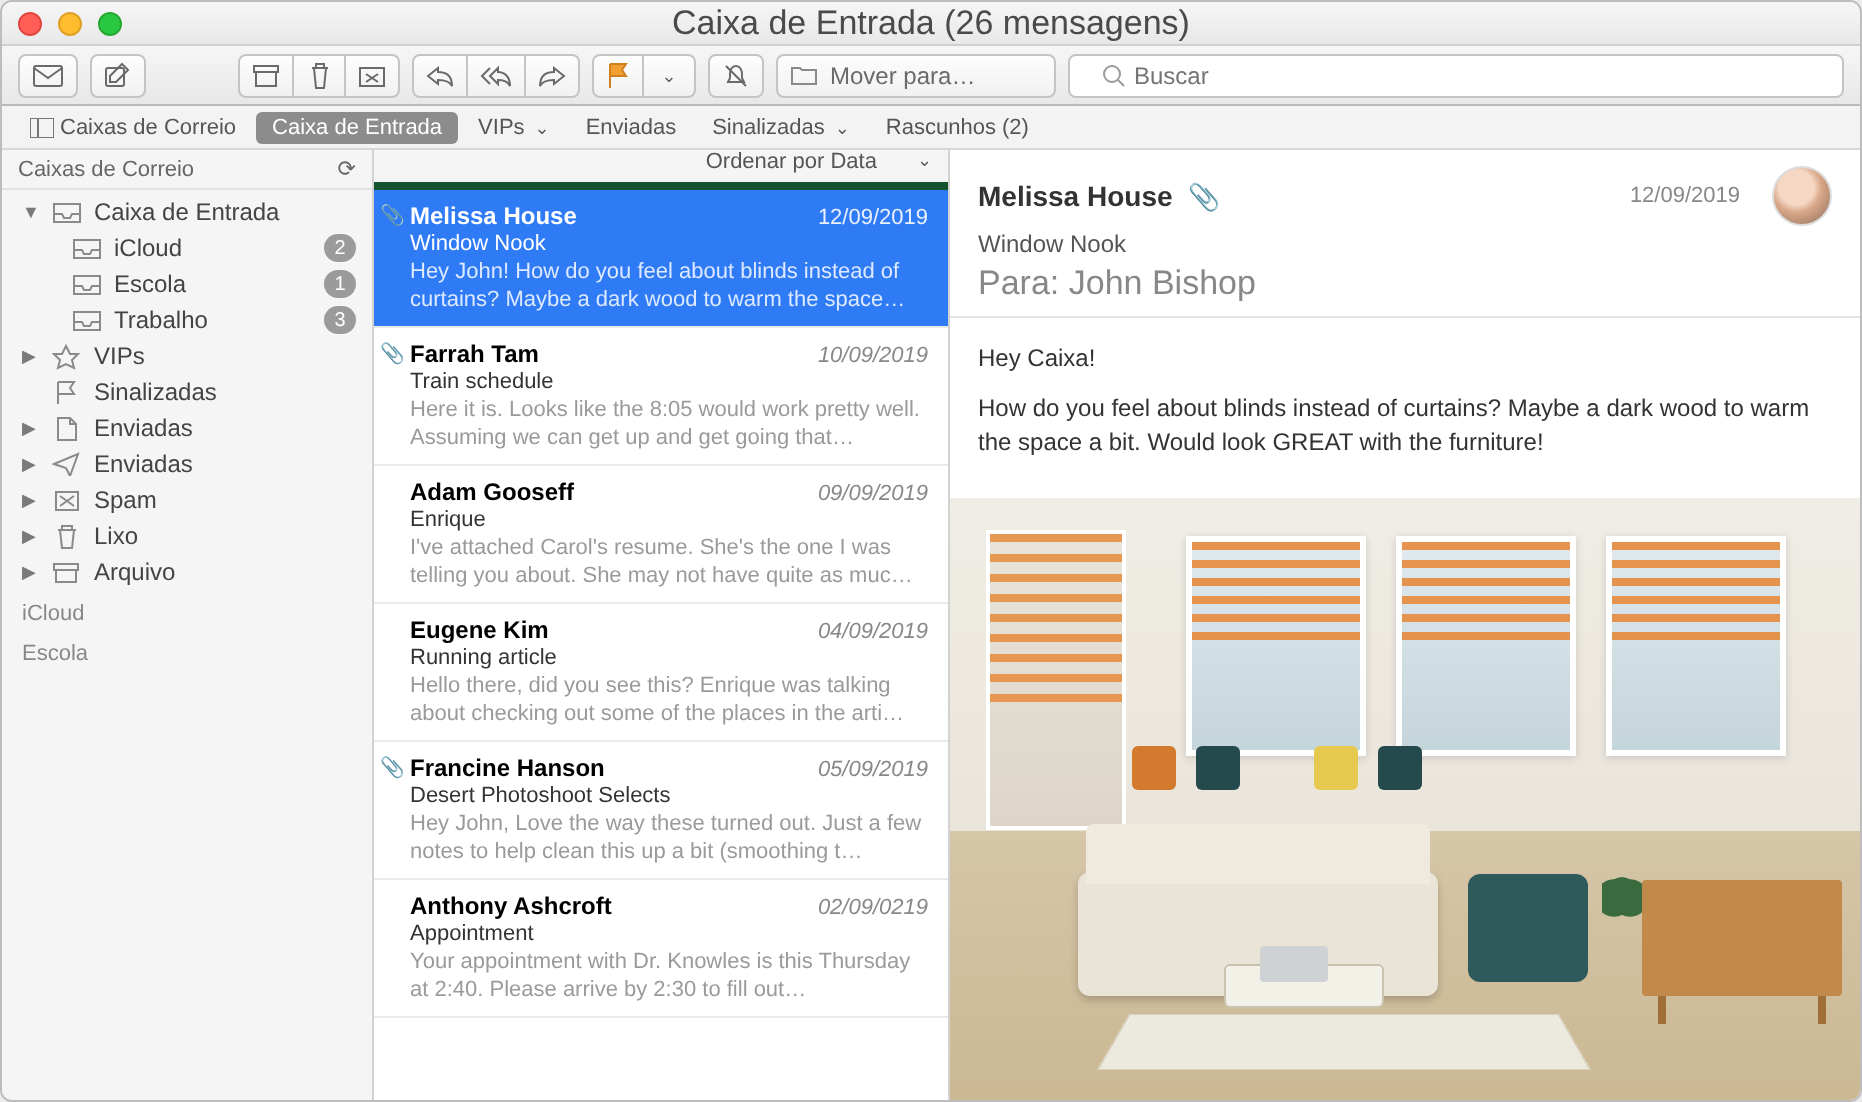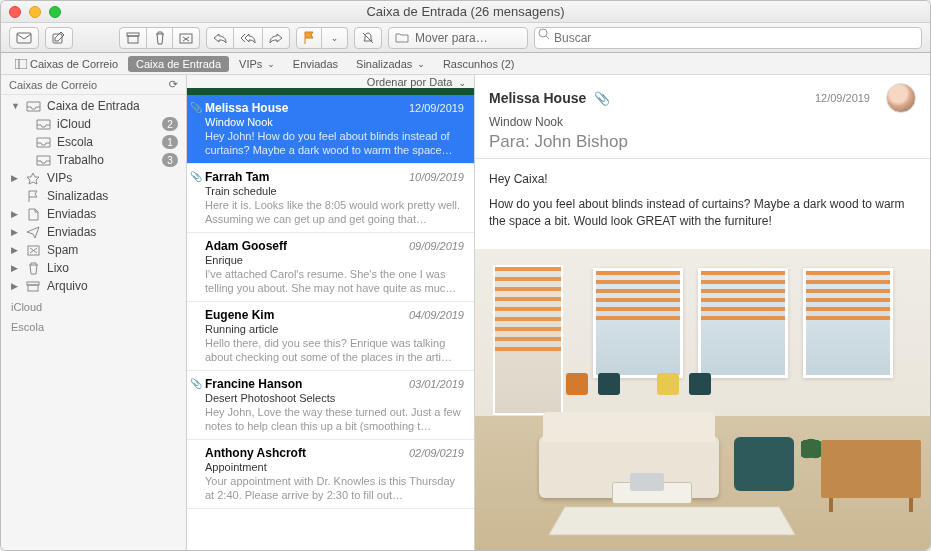--- a/index.html
+++ b/index.html
@@ -5,32 +5,32 @@
 * { margin: 0; padding: 0; box-sizing: border-box; font-family: -apple-system, BlinkMacSystemFont, "Helvetica Neue", sans-serif; }
 body { width: 931px; height: 551px; background: #ececec; overflow: hidden; border: 1px solid #bdbdbd; border-radius: 6px; }
 
 
 .titlebar { height: 22px; display: flex; align-items: center; padding: 0 8px; background: linear-gradient(#f6f6f6, #e8e8e8); border-bottom: 1px solid #d0d0d0; position: relative; }
 .traffic { display: flex; gap: 8px; }
 .traffic span { width: 12px; height: 12px; border-radius: 50%; display: inline-block; }
 .traffic .r { background: #ff5f57; border: 0.5px solid #e24640; }
 .traffic .y { background: #febc2e; border: 0.5px solid #dfa023; }
 .traffic .g { background: #28c840; border: 0.5px solid #26a932; }
-.title { position: absolute; left: 0; right: 0; text-align: center; font-size: 13px; color: #4a4a4a; pointer-events: none; }
+.title { position: absolute; left: 0; right: 0; text-align: center; font-size: 17px; color: #4a4a4a; pointer-events: none; }
 
 
 .toolbar { height: 30px; display: flex; align-items: center; padding: 0 8px; gap: 6px; background: linear-gradient(#f6f6f6, #e8e8e8); border-bottom: 1px solid #b9b9b9; }
 .tb-group { display: flex; }
 .tb-btn { height: 22px; min-width: 26px; padding: 0 6px; background: linear-gradient(#fdfdfd, #f1f1f1); border: 1px solid #c4c4c4; display: flex; align-items: center; justify-content: center; font-size: 12px; color: #5a5a5a; cursor: default; }
 .tb-group .tb-btn:first-child { border-radius: 4px 0 0 4px; }
 .tb-group .tb-btn:last-child { border-radius: 0 4px 4px 0; }
 .tb-group .tb-btn:not(:first-child) { border-left: none; }
 .tb-btn.solo { border-radius: 4px; }
 .tb-select { flex: 0 0 140px; height: 22px; background: linear-gradient(#fdfdfd,#f1f1f1); border: 1px solid #c4c4c4; border-radius: 4px; display: flex; align-items: center; padding: 0 6px; font-size: 12px; color: #6a6a6a; gap: 6px; }
-.search { flex: 1; height: 22px; background: #fff; border: 1px solid #c4c4c4; border-radius: 4px; display: flex; padding: 0 3px; gap: 4px; color: #999; font-size: 12px; }
+.search { flex: 1; height: 22px; background: #fff; border: 1px solid #c4c4c4; border-radius: 4px; display: flex; align-items: center; padding: 0 16px; gap: 4px; color: #999; font-size: 12px; }
 .search input { border: none; outline: none; flex: 1; font-size: 12px; background: transparent; }
 .spacer { flex: 0 0 4px; }
 
 
 .favbar { height: 22px; background: #f3f3f3; border-bottom: 1px solid #d7d7d7; display: flex; align-items: center; padding: 0 6px; gap: 2px; font-size: 11px; color: #555; }
 .fav-item { padding: 2px 8px; border-radius: 3px; display: flex; align-items: center; gap: 3px; cursor: default; }
 .fav-item.active { background: #8c8c8c; color: #fff; }
 .chev { font-size: 9px; margin-left: 2px; color: inherit; }
 
 
@@ -41,21 +41,21 @@
 .sb-item { display: flex; align-items: center; padding: 2px 8px 2px 10px; gap: 6px; color: #444; cursor: default; }
 .sb-item.nested { padding-left: 34px; }
 .sb-item .tri { width: 8px; font-size: 9px; color: #7a7a7a; }
 .sb-item .ico { width: 16px; height: 14px; display: flex; align-items: center; justify-content: center; color: #7d7d7d; }
 .sb-item .lbl { flex: 1; white-space: nowrap; overflow: hidden; text-overflow: ellipsis; }
 .sb-item .badge { background: #9b9b9b; color: #fff; font-size: 10px; min-width: 16px; height: 14px; border-radius: 8px; display: flex; align-items: center; justify-content: center; padding: 0 5px; }
 .sb-sec { padding: 4px 10px; font-size: 11px; color: #888; }
 
 
 .msglist { width: 288px; background: #fff; border-right: 1px solid #d2d2d2; display: flex; flex-direction: column; }
-.sort-header { height: 20px; background: #f5f5f5; border-bottom: 7px solid #14532d; display: flex; align-items: flex-end; justify-content: flex-end; padding: 0 8px; font-size: 11px; color: #555; gap: 6px; }
+.sort-header { height: 20px; background: #f5f5f5; border-bottom: 4px solid #14532d; display: flex; align-items: flex-start; justify-content: flex-end; padding: 0 8px; font-size: 11px; color: #555; gap: 20px; }
 .msgs { flex: 1; overflow-y: auto; }
 .msg { padding: 6px 10px 6px 18px; border-bottom: 1px solid #eaeaea; font-size: 11px; position: relative; cursor: default; }
 .msg.sel { background: #2f7bf6; color: #fff; }
 .msg .row1 { display: flex; justify-content: space-between; align-items: baseline; }
 .msg .from { font-weight: 600; font-size: 12px; }
 .msg .date { font-size: 11px; }
 .msg.sel .date { color: #e8f0ff; }
 .msg:not(.sel) .date { color: #888; font-style: italic; }
 .msg .subj { font-size: 11px; font-weight: 500; margin-top: 1px; }
 .msg.sel .subj { color: #fff; }
@@ -377,21 +377,21 @@
             <span class="from">Eugene Kim</span>
             <span class="date">04/09/2019</span>
           </div>
           <div class="subj">Running article</div>
           <div class="prev">Hello there, did you see this? Enrique was talking about checking out some of the places in the arti…</div>
         </div>
         <div class="msg">
           <span class="attach">📎</span>
           <div class="row1">
             <span class="from">Francine Hanson</span>
-            <span class="date">03/01/2019</span>
+            <span class="date">05/09/2019</span>
           </div>
           <div class="subj">Desert Photoshoot Selects</div>
           <div class="prev">Hey John, Love the way these turned out. Just a few notes to help clean this up a bit (smoothing t…</div>
         </div>
         <div class="msg">
           <div class="row1">
             <span class="from">Anthony Ashcroft</span>
             <span class="date">02/09/0219</span>
           </div>
           <div class="subj">Appointment</div>

